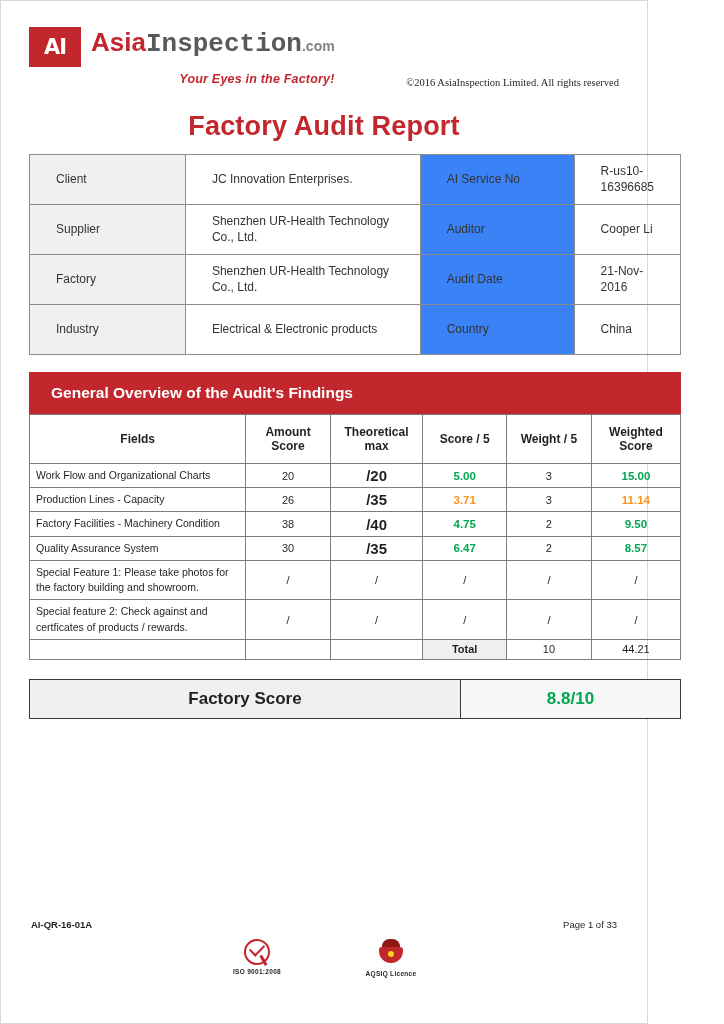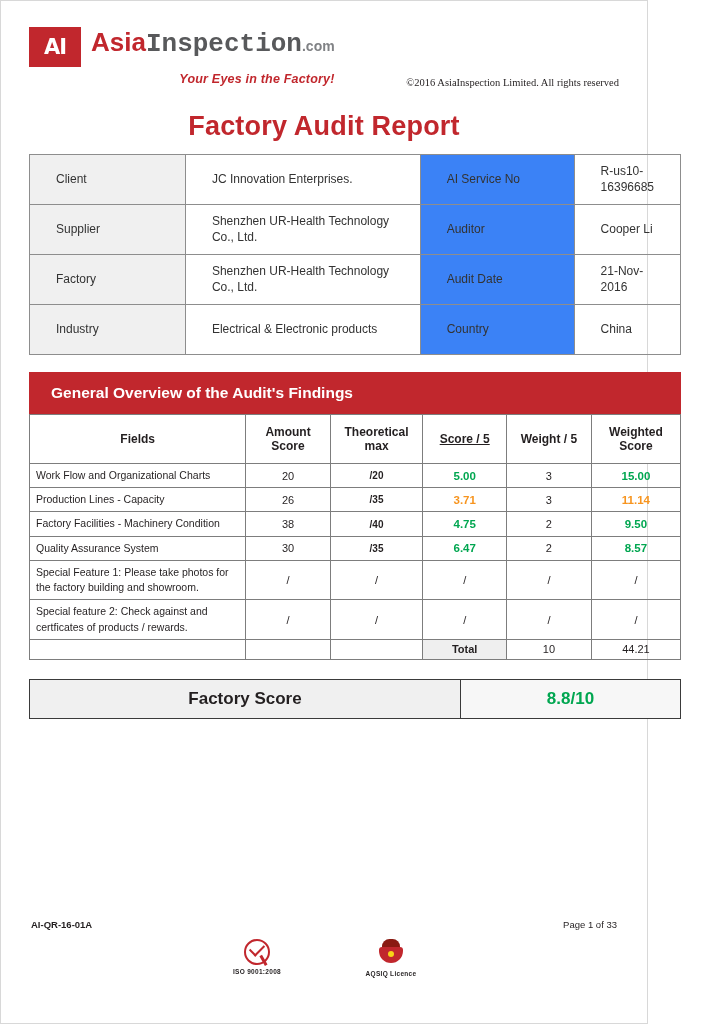--- a/index.html
+++ b/index.html
@@ -151,37 +151,37 @@
   table.scores thead th {
     font-size: 12px;
     font-weight: bold;
     text-align: center;
     height: 42px;
     background: #ffffff;
   }
   .col-field { width: 238px; }
   .col-amount { width: 80px; }
   .col-theo { width: 86px; }
-  .col-s5 { width: 82px; text-decoration: underline; }
+  .col-s5 { width: 82px; }
   .col-w5 { width: 82px; }
   .col-ws { width: 84px; }
 
   table.scores td.field {
     text-align: left;
     font-size: 10.5px;
     padding: 4px 6px;
     line-height: 1.45;
   }
   table.scores td.num {
     text-align: center;
     font-size: 11px;
   }
   table.scores td.bold-num {
     text-align: center;
-    font-size: 10px;
+    font-size: 15px;
     font-weight: bold;
   }
   td.score-green { color: #00a650; font-weight: bold; text-align: center; font-size: 11.5px; }
   td.score-orange { color: #f7941e; font-weight: bold; text-align: center; font-size: 11.5px; }
   td.total-label {
     text-align: center;
     font-weight: bold;
     background: #efefef;
     font-size: 11px;
   }

